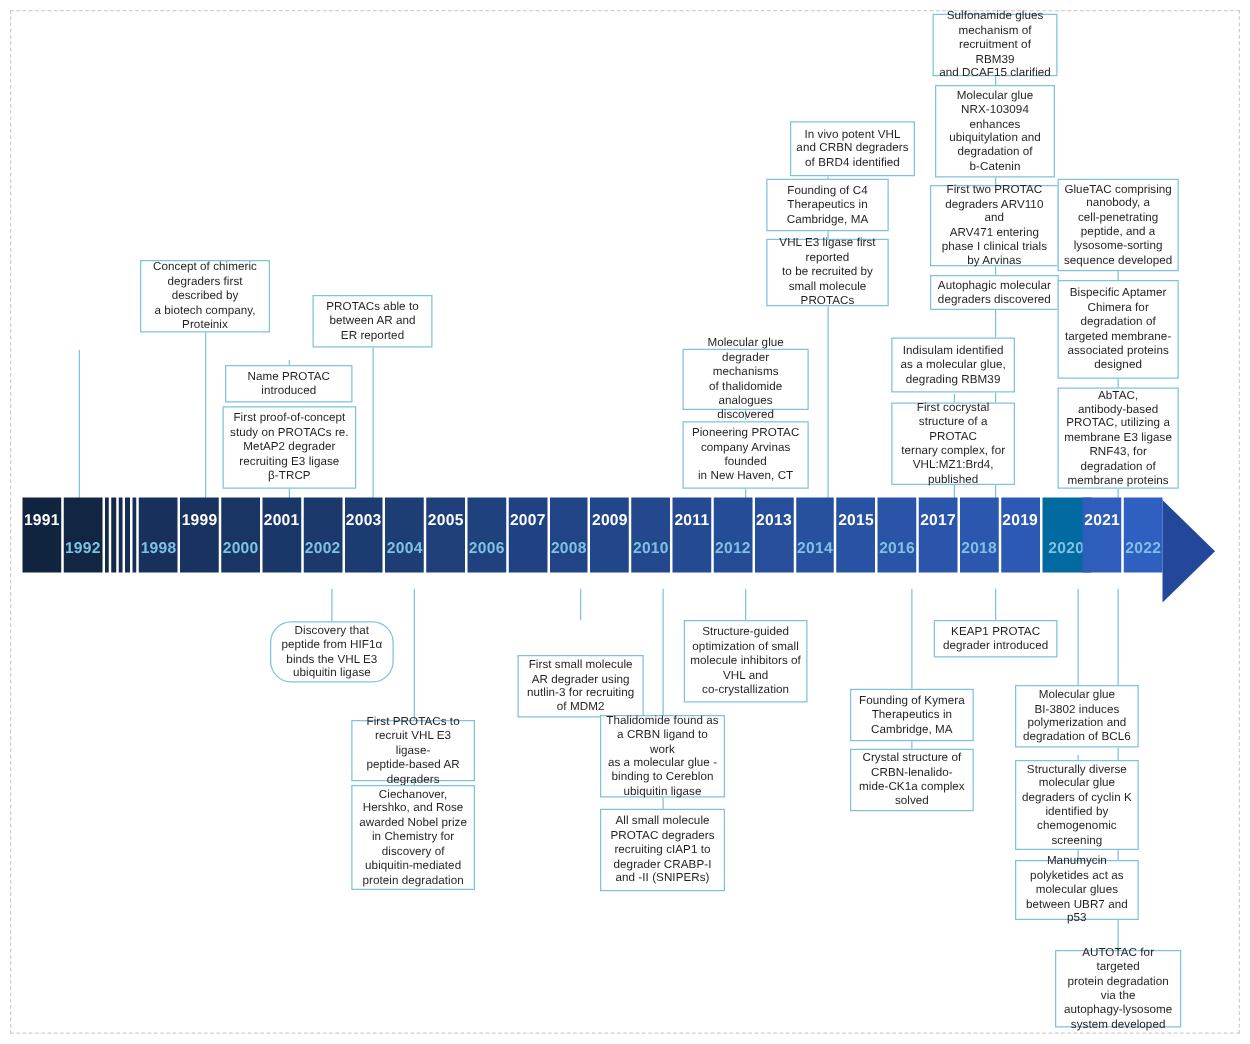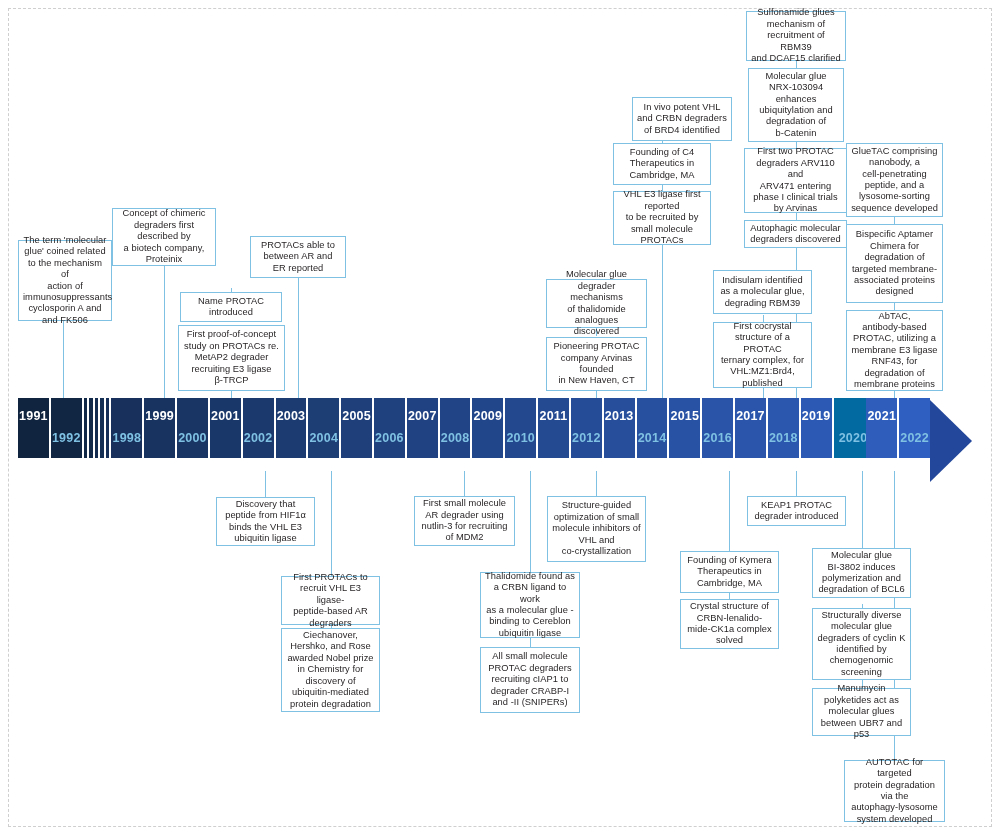--- a/index.html
+++ b/index.html
@@ -114,29 +114,20 @@
   <div class="conn" style="left:530px; top:638px; height:10px;"></div>
   <div class="conn" style="left:596px; top:471px; height:25px;"></div>
   <div class="conn" style="left:729px; top:471px; height:80px;"></div>
   <div class="conn" style="left:729px; top:591px; height:9px;"></div>
   <div class="conn" style="left:796px; top:471px; height:25px;"></div>
   <div class="conn" style="left:862px; top:471px; height:77px;"></div>
   <div class="conn" style="left:862px; top:604px; height:9px;"></div>
   <div class="conn" style="left:862px; top:680px; height:9px;"></div>
   <div class="conn" style="left:894px; top:471px; height:289px;"></div>
 
-  <div class="ebox" style="left:18px; top:240px; width:94px; height:81px;">
-    <span>The term 'molecular
-glue' coined related
-to the mechanism of
-action of
-immunosuppressants
-cyclosporin A and
-and FK506</span>
-  </div>
   <div class="ebox" style="left:112px; top:208px; width:104px; height:58px;">
     <span>Concept of chimeric
 degraders first
 described by
 a biotech company,
 Proteinix</span>
   </div>
   <div class="ebox" style="left:180px; top:292px; width:102px; height:30px;">
     <span>Name PROTAC
 introduced</span>
@@ -238,42 +229,42 @@
   <div class="ebox" style="left:846px; top:310px; width:97px; height:81px;">
     <span>AbTAC,
 antibody-based
 PROTAC, utilizing a
 membrane E3 ligase
 RNF43, for
 degradation of
 membrane proteins</span>
   </div>
 
-  <div class="ebox" style="left:216px; top:497px; width:99px; height:49px;">
+  <div class="ebox" style="left:216px; top:497px; width:99px; height:49px;border-radius:17px;">
     <span>Discovery that
 peptide from HIF1α
 binds the VHL E3
 ubiquitin ligase</span>
   </div>
   <div class="ebox" style="left:281px; top:576px; width:99px; height:49px;">
     <span>First PROTACs to
 recruit VHL E3 ligase-
 peptide-based AR
 degraders</span>
   </div>
   <div class="ebox" style="left:281px; top:628px; width:99px; height:84px;">
     <span>Ciechanover,
 Hershko, and  Rose
 awarded Nobel prize
 in Chemistry for
 discovery of
 ubiquitin-mediated
 protein degradation</span>
   </div>
-  <div class="ebox" style="left:414px; top:496px; width:101px; height:50px;">
+  <div class="ebox" style="left:414px; top:524px; width:101px; height:50px;">
     <span>First small molecule
 AR degrader using
 nutlin-3 for recruiting
 of MDM2</span>
   </div>
   <div class="ebox" style="left:480px; top:572px; width:100px; height:66px;">
     <span>Thalidomide found as
 a CRBN ligand to work
 as a molecular glue -
 binding to Cereblon

